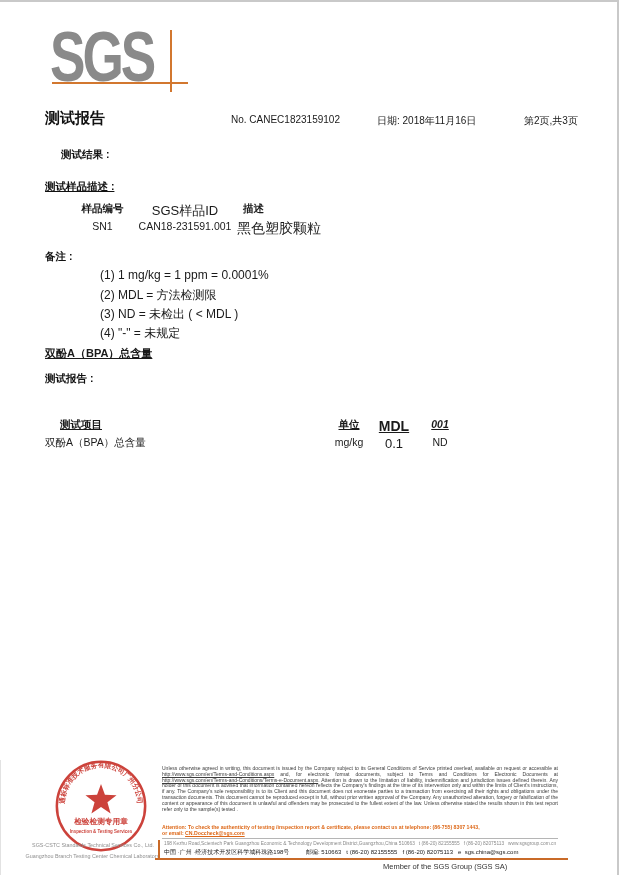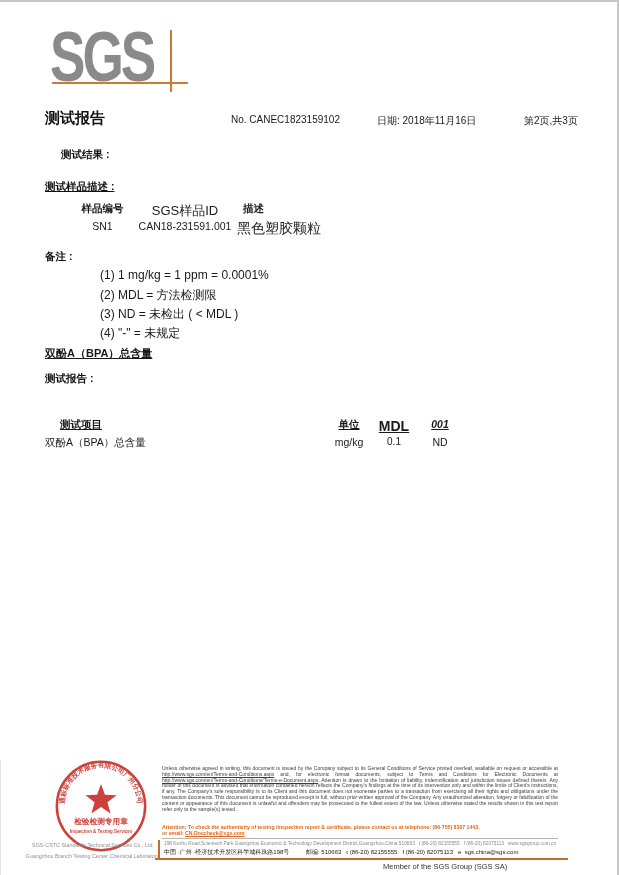--- a/index.html
+++ b/index.html
@@ -38,21 +38,21 @@
   .bpa-title{position:absolute;left:45px;top:346px;font-size:11px;font-weight:bold;text-decoration:underline;}
   .method-label{position:absolute;left:45px;top:372px;}
   .method-text{position:absolute;left:100px;top:372px;width:480px;font-size:10.5px;line-height:20px;text-align:justify;}
 
   .rt-item-h{position:absolute;left:60px;top:418px;font-weight:bold;font-size:10.5px;text-decoration:underline;}
   .rt-unit-h{position:absolute;left:324px;top:418px;width:50px;text-align:center;font-weight:bold;font-size:10.5px;text-decoration:underline;}
   .rt-mdl-h{position:absolute;left:372px;top:418px;width:44px;text-align:center;font-weight:bold;font-size:14px;text-decoration:underline;}
   .rt-smp-h{position:absolute;left:418px;top:418px;width:44px;text-align:center;font-weight:bold;font-style:italic;font-size:10.5px;text-decoration:underline;}
   .rt-item{position:absolute;left:45px;top:436px;font-size:10.5px;}
   .rt-unit{position:absolute;left:324px;top:436px;width:50px;text-align:center;font-size:10.5px;}
-  .rt-mdl{position:absolute;left:372px;top:436px;width:44px;text-align:center;font-size:10px;}
+  .rt-mdl{position:absolute;left:372px;top:436px;width:44px;text-align:center;font-size:13px;}
   .rt-val{position:absolute;left:418px;top:436px;width:44px;text-align:center;font-size:10.5px;}
 
   
   .stamp{position:absolute;left:50px;top:758px;width:102px;height:96px;opacity:.92;}
   .company-lines{position:absolute;left:14px;top:840px;width:158px;text-align:center;
                  font-size:5.4px;line-height:11px;color:#8f8f8f;}
   .legal{position:absolute;left:162px;top:766px;width:396px;font-size:5px;line-height:5.8px;
          color:#3c3c3c;text-align:justify;}
   .legal .u{text-decoration:underline;}
   .attention{position:absolute;left:162px;top:824px;width:396px;font-size:5.2px;line-height:6px;

